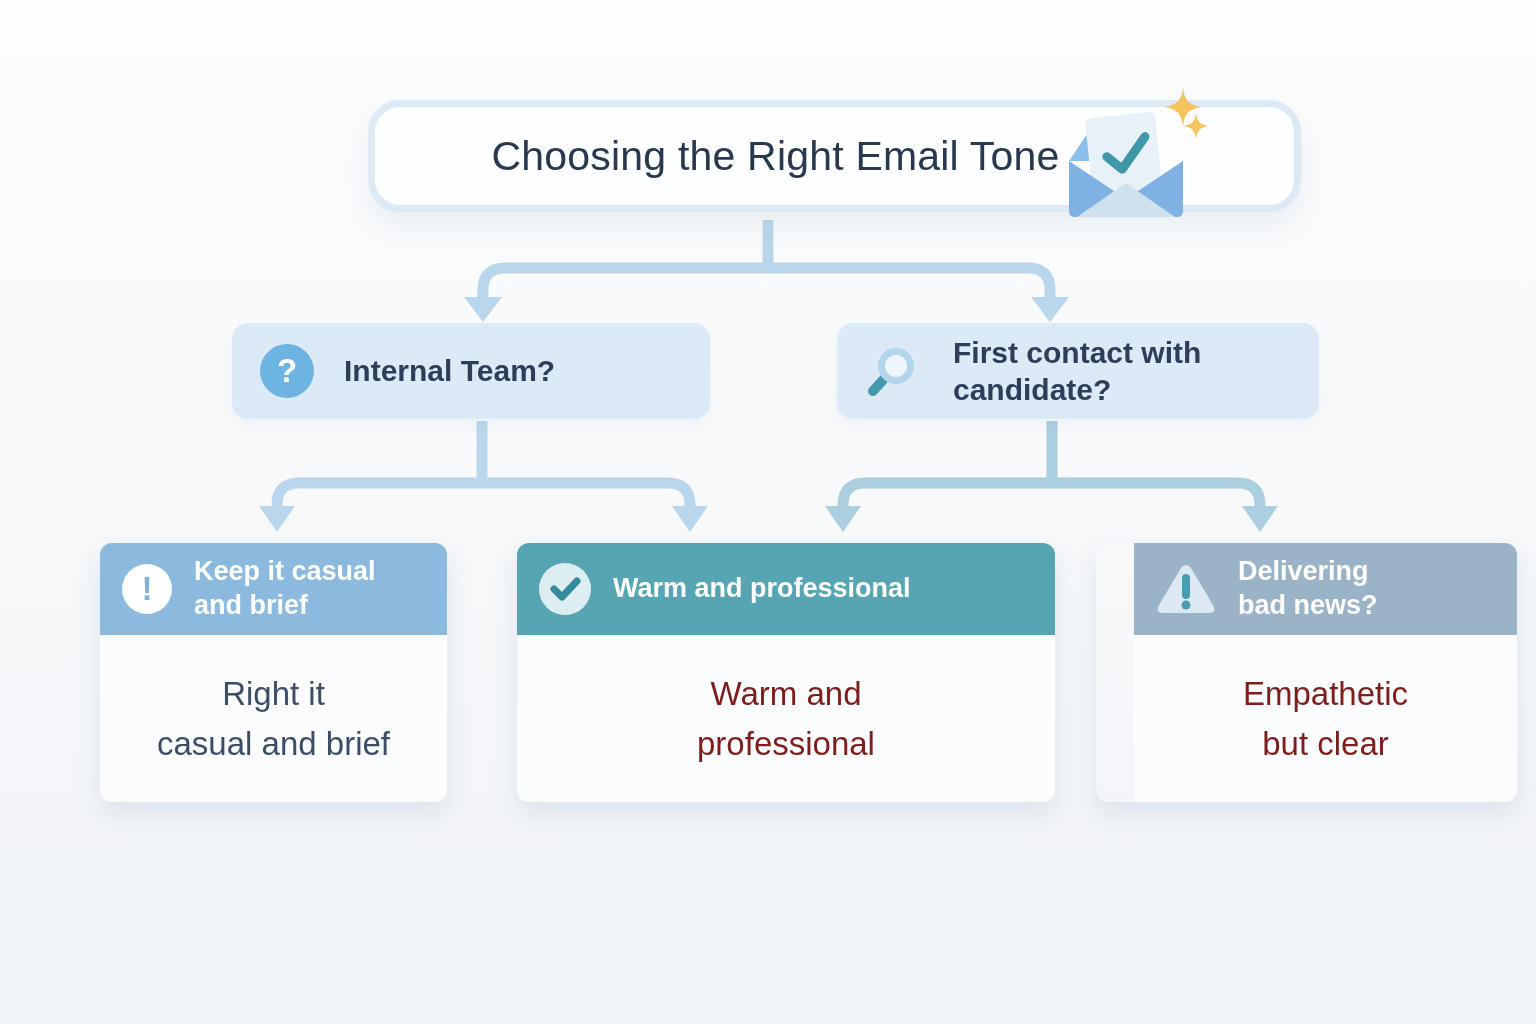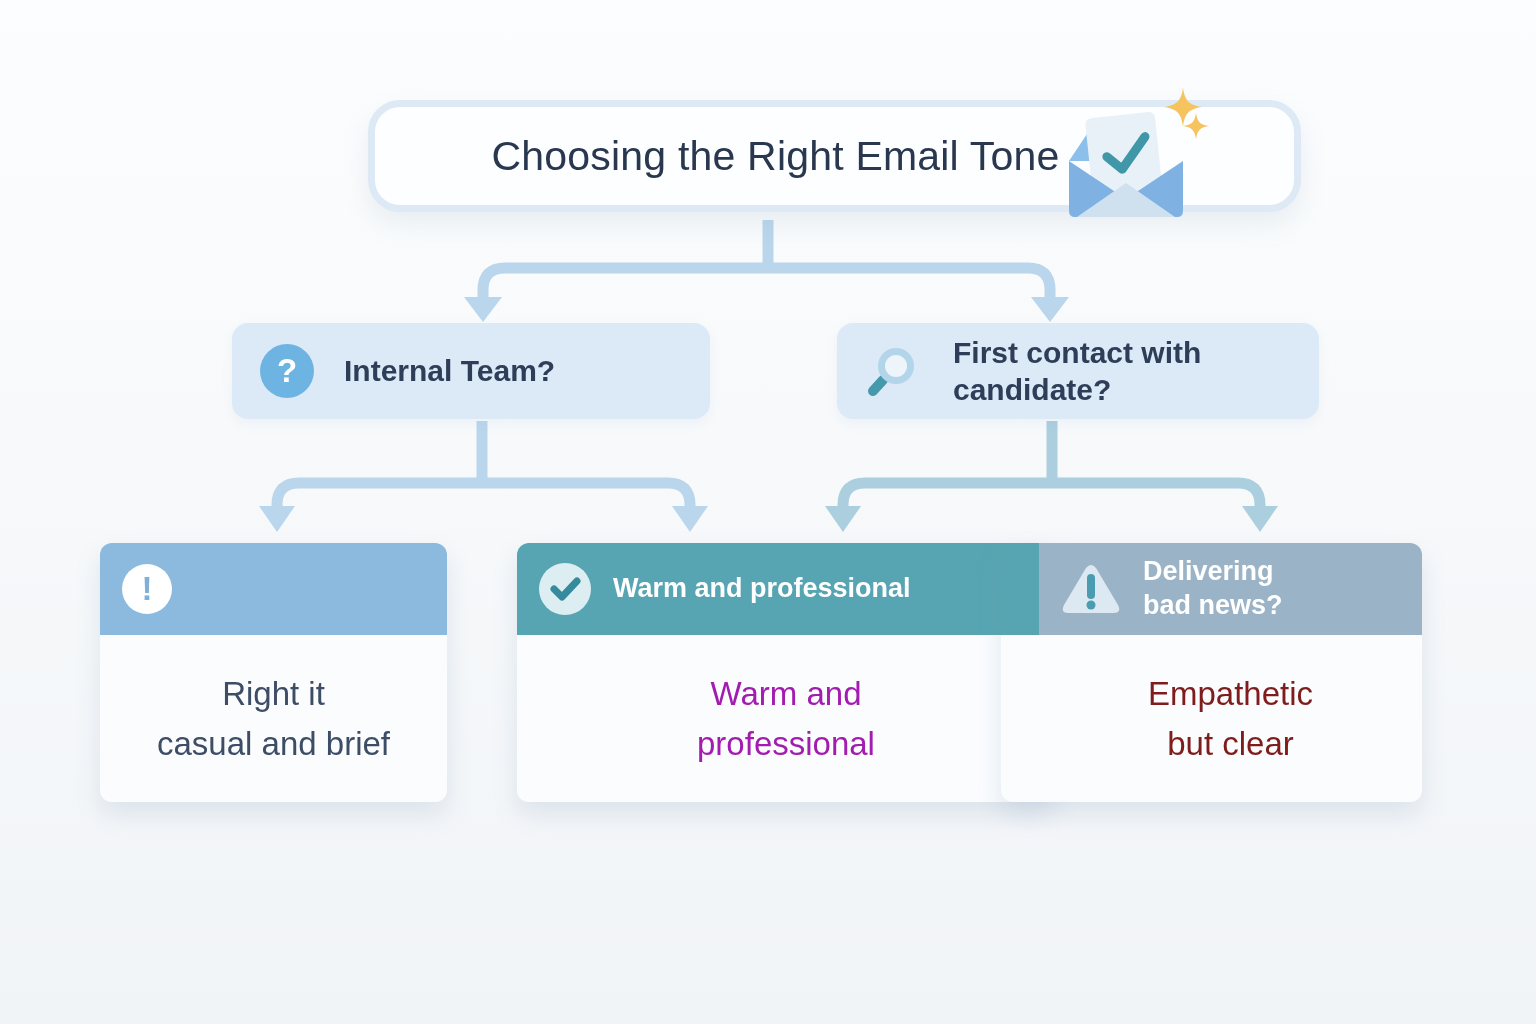--- a/index.html
+++ b/index.html
@@ -39,21 +39,21 @@
     display:flex;align-items:center;justify-content:center;color:#fff;font-size:33px;font-weight:700;
   }
   .magnifier{width:58px;height:58px;flex:0 0 auto;}
   
   .card{
     position:absolute;top:543px;height:259px;border-radius:12px;overflow:hidden;
     display:flex;flex-direction:column;box-shadow:0 12px 24px rgba(130,155,185,.20);
   }
   .card.c1{left:100px;width:347px;}
   .card.c2{left:517px;width:538px;}
-  .card.c3{left:1001px;width:383px;padding-left:38px;}
+  .card.c3{left:1096px;width:383px;padding-left:38px;}
   .card-header{
     height:92px;flex:0 0 auto;display:flex;align-items:center;gap:22px;padding:0 20px 0 22px;
     color:#fff;font-size:27px;font-weight:700;line-height:1.25;white-space:pre-line;
   }
   .card-body{
     flex:1;background:#fafcfe;display:flex;align-items:center;justify-content:center;
     text-align:center;font-size:33px;font-weight:500;line-height:1.5;white-space:pre-line;
   }
   .excl-circle{
     width:50px;height:50px;border-radius:50%;background:#fff;flex:0 0 auto;
@@ -118,34 +118,36 @@
       <circle cx="31" cy="24" r="18" fill="var(--magnifier_ring)"></circle>
       <circle cx="31" cy="24" r="11" fill="#eef5fa"></circle>
     </svg>
     <div class="decision-label">First contact with
 candidate?</div>
   </div>
 
   <div class="card c1">
     <div class="card-header" style="background: rgb(139, 186, 222);">
       <div class="excl-circle">!</div>
+      <div>Keep it casual
+and brief</div>
     </div>
     <div class="card-body" style="color: rgb(61, 77, 102);">Right it
 casual and brief</div>
   </div>
 
   <div class="card c2">
     <div class="card-header" style="background: rgb(87, 165, 178);">
       <svg class="check-circle" viewBox="0 0 52 52">
         <circle cx="26" cy="26" r="26" fill="#ddeef2"></circle>
         <path d="M15,26 L23,34 L38,18" fill="none" stroke="var(--check_color)" stroke-width="7" stroke-linecap="round" stroke-linejoin="round"></path>
       </svg>
       <div>Warm and professional</div>
     </div>
-    <div class="card-body" style="color: #a21caf;">Warm and
+    <div class="card-body" style="color: #7f1d1d;">Warm and
 professional</div>
   </div>
 
   <div class="card c3">
     <div class="card-header" style="background: rgb(155, 179, 198);">
       <svg class="warn-triangle" viewBox="0 0 60 52">
         <path d="M25,5 Q30,-1 35,5 L57,42 Q61,50 52,50 L8,50 Q-1,50 3,42 Z" fill="#dde9f2"></path>
         <line x1="30" y1="15" x2="30" y2="32" stroke="var(--warning_mark)" stroke-width="8" stroke-linecap="round"></line>
         <circle cx="30" cy="42" r="4.5" fill="var(--warning_mark)"></circle>
       </svg>

